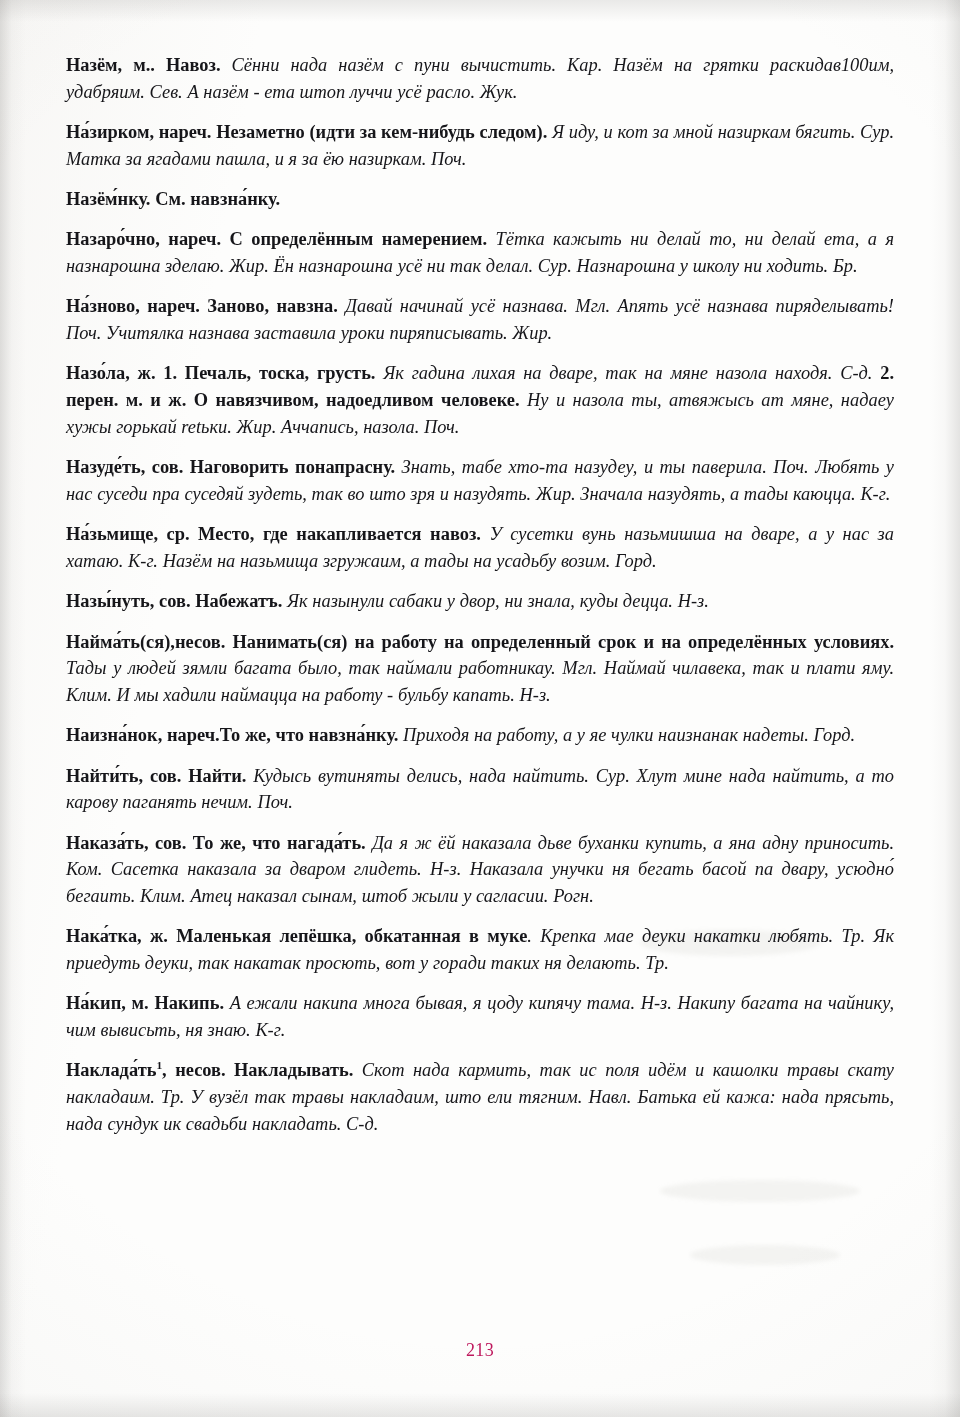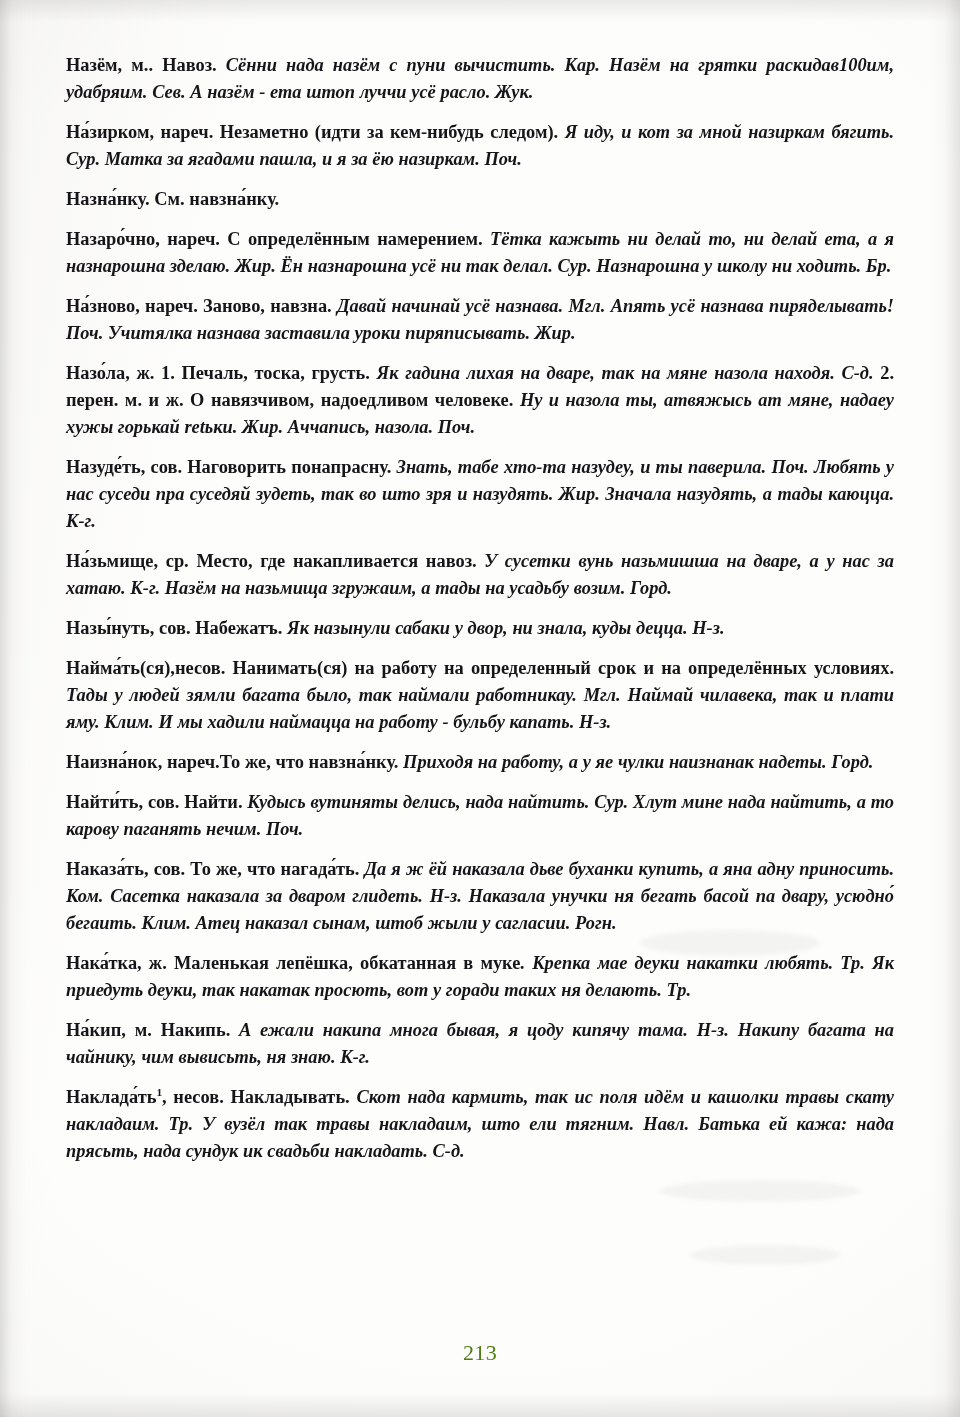--- a/index.html
+++ b/index.html
@@ -78,41 +78,40 @@
 
   .hw {
     font-weight: bold;
   }
   .defn {
     font-weight: bold;
     font-family: Liberation Serif, serif;
   }
   .ex {
     font-style: italic;
-    font-weight: bold;
   }
   .sense-num {
     font-weight: bold;
   }
   sup.hwsup {
     font-size: 0.62em;
     vertical-align: super;
     font-weight: bold;
     line-height: 0;
   }
 
   .folio {
     position: absolute;
     left: 0;
     right: 0;
     top: 1340px;
     text-align: center;
     font-family: "Liberation Serif", "DejaVu Serif", serif;
-    font-size: 22px;
-    color: #4d7c0f;
+    font-size: 18px;
+    color: #be185d;
     letter-spacing: 0.4px;
   }
 
   
   .smudge {
     position: absolute;
     pointer-events: none;
     background: rgba(160,155,150,0.10);
     border-radius: 50%;
     filter: blur(2px);
@@ -137,21 +136,21 @@
 
     <p class="entry">
       <span class="hw">Назём, м.. </span><span class="defn">Навоз. </span><span class="ex">Сённи нада назём с пуни вычистить. Кар. Назём на грятки раскидав100им, удабряим. Сев. А назём - ета штоп луччи усё расло. Жук.</span>
     </p>
 
     <p class="entry">
       <span class="hw">На́зирком, нареч. </span><span class="defn">Незаметно (идти за кем-нибудь следом). </span><span class="ex">Я иду, и кот за мной назиркам бягить. Сур. Матка за ягадами пашла, и я за ёю назиркам. Поч.</span>
     </p>
 
     <p class="entry">
-      <span class="hw">Назна́нку. </span><span class="defn">См. навзна́нку.</span><span class="ex"></span>
+      <span class="hw">Назём́нку. </span><span class="defn">См. навзна́нку.</span><span class="ex"></span>
     </p>
 
     <p class="entry">
       <span class="hw">Назаро́чно, нареч. </span><span class="defn">С определённым намерением. </span><span class="ex">Тётка кажыть ни делай то, ни  делай ета, а я назнарошна зделаю. Жир. Ён назнарошна усё ни так делал. Сур. Назнарошна у школу ни ходить. Бр.</span>
     </p>
 
     <p class="entry">
       <span class="hw">На́зново, нареч. </span><span class="defn">Заново, навзна. </span><span class="ex">Давай начинай усё  назнава. Мгл. Апять усё назнава пиряделывать! Поч. Учитялка назнава заставила уроки пиряписывать. Жир.</span>
     </p>
 

